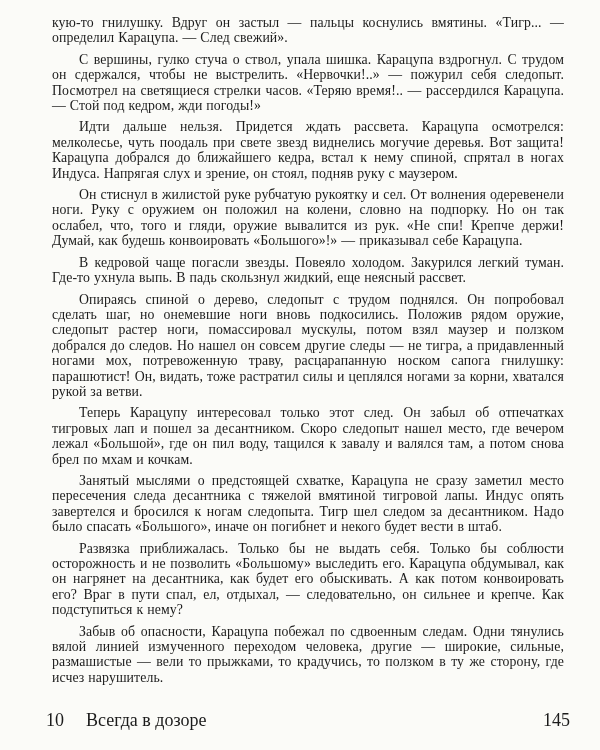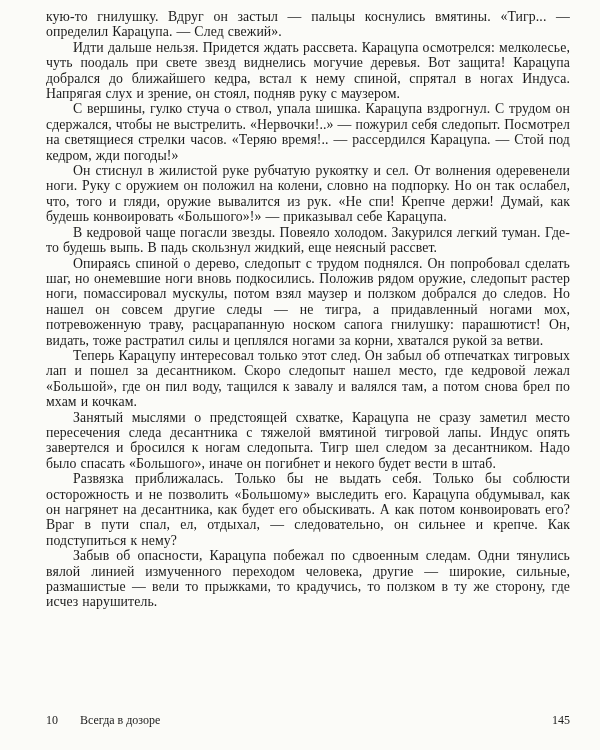--- a/index.html
+++ b/index.html
@@ -17,37 +17,37 @@
     font-family: "Liberation Serif", "DejaVu Serif", serif;
     color: #1b1b1b;
   }
   .text-column {
     position: absolute;
     top: 9px;
     left: 46px;
     right: 30px;
   }
   .text-column p.para {
-    margin: 0;
+    margin: 6px;
     font-size: 13.8px;
     line-height: 15.4px;
     text-align: justify;
     text-indent: 27px;
     letter-spacing: 0.1px;
     word-spacing: 0.4px;
   }
   .text-column p.para.no-indent {
     text-indent: 0;
   }
   .page-footer {
     position: absolute;
     left: 46px;
     right: 30px;
     bottom: 22px;
-    font-size: 12px;
+    font-size: 18px;
     line-height: 15px;
     display: flex;
     justify-content: space-between;
     align-items: baseline;
     color: #1b1b1b;
   }
   .footer-left {
     display: flex;
     align-items: baseline;
   }
@@ -58,26 +58,26 @@
     text-align: center;
   }
 </style>
 </head>
 <body>
 
 <div class="scan-page">
 
   <div class="text-column">
       <p class="para no-indent">кую-то гнилушку. Вдруг он застыл — пальцы коснулись вмятины. «Тигр... — определил Карацупа. — След свежий».</p>
+      <p class="para">С вершины, гулко стуча о ствол, упала шишка. Карацупа вздрогнул. С трудом он сдержался, чтобы не выстрелить. «Нервочки!..» — пожурил себя следопыт. Посмотрел на светящиеся стрелки часов. «Теряю время!.. — рассердился Карацупа. — Стой под кедром, жди погоды!»</p>
       <p class="para">Идти дальше нельзя. Придется ждать рассвета. Карацупа осмотрелся: мелколесье, чуть поодаль при свете звезд виднелись могучие деревья. Вот защита! Карацупа добрался до ближайшего кедра, встал к нему спиной, спрятал в ногах Индуса. Напрягая слух и зрение, он стоял, подняв руку с маузером.</p>
-      <p class="para">С вершины, гулко стуча о ствол, упала шишка. Карацупа вздрогнул. С трудом он сдержался, чтобы не выстрелить. «Нервочки!..» — пожурил себя следопыт. Посмотрел на светящиеся стрелки часов. «Теряю время!.. — рассердился Карацупа. — Стой под кедром, жди погоды!»</p>
       <p class="para">Он стиснул в жилистой руке рубчатую рукоятку и сел. От волнения одеревенели ноги. Руку с оружием он положил на колени, словно на подпорку. Но он так ослабел, что, того и гляди, оружие вывалится из рук. «Не спи! Крепче держи! Думай, как будешь конвоировать «Большого»!» — приказывал себе Карацупа.</p>
-      <p class="para">В кедровой чаще погасли звезды. Повеяло холодом. Закурился легкий туман. Где-то будешь выпь. В падь скользнул жидкий, еще неясный рассвет.</p>
+      <p class="para">В кедровой чаще погасли звезды. Повеяло холодом. Закурился легкий туман. Где-то ухнула выпь. В падь скользнул жидкий, еще неясный рассвет.</p>
       <p class="para">Опираясь спиной о дерево, следопыт с трудом поднялся. Он попробовал сделать шаг, но онемевшие ноги вновь подкосились. Положив рядом оружие, следопыт растер ноги, помассировал мускулы, потом взял маузер и ползком добрался до следов. Но нашел он совсем другие следы — не тигра, а придавленный ногами мох, потревоженную траву, расцарапанную носком сапога гнилушку: парашютист! Он, видать, тоже растратил силы и цеплялся ногами за корни, хватался рукой за ветви.</p>
-      <p class="para">Теперь Карацупу интересовал только этот след. Он забыл об отпечатках тигровых лап и пошел за десантником. Скоро следопыт нашел место, где кедровой лежал «Большой», где он пил воду, тащился к завалу и валялся там, а потом снова брел по мхам и кочкам.</p>
+      <p class="para">Теперь Карацупу интересовал только этот след. Он забыл об отпечатках тигровых лап и пошел за десантником. Скоро следопыт нашел место, где вечером лежал «Большой», где он пил воду, тащился к завалу и валялся там, а потом снова брел по мхам и кочкам.</p>
       <p class="para">Занятый мыслями о предстоящей схватке, Карацупа не сразу заметил место пересечения следа десантника с тяжелой вмятиной тигровой лапы. Индус опять завертелся и бросился к ногам следопыта. Тигр шел следом за десантником. Надо было спасать «Большого», иначе он погибнет и некого будет вести в штаб.</p>
       <p class="para">Развязка приближалась. Только бы не выдать себя. Только бы соблюсти осторожность и не позволить «Большому» выследить его. Карацупа обдумывал, как он нагрянет на десантника, как будет его обыскивать. А как потом конвоировать его? Враг в пути спал, ел, отдыхал, — следовательно, он сильнее и крепче. Как подступиться к нему?</p>
       <p class="para">Забыв об опасности, Карацупа побежал по сдвоенным следам. Одни тянулись вялой линией измученного переходом человека, другие — широкие, сильные, размашистые — вели то прыжками, то крадучись, то ползком в ту же сторону, где исчез нарушитель.</p>
     </div>
 
   <div class="page-footer">
     <div class="footer-left">
       <span class="signature-number">10</span>
       <span class="book-title">Всегда в дозоре</span>
     </div>

